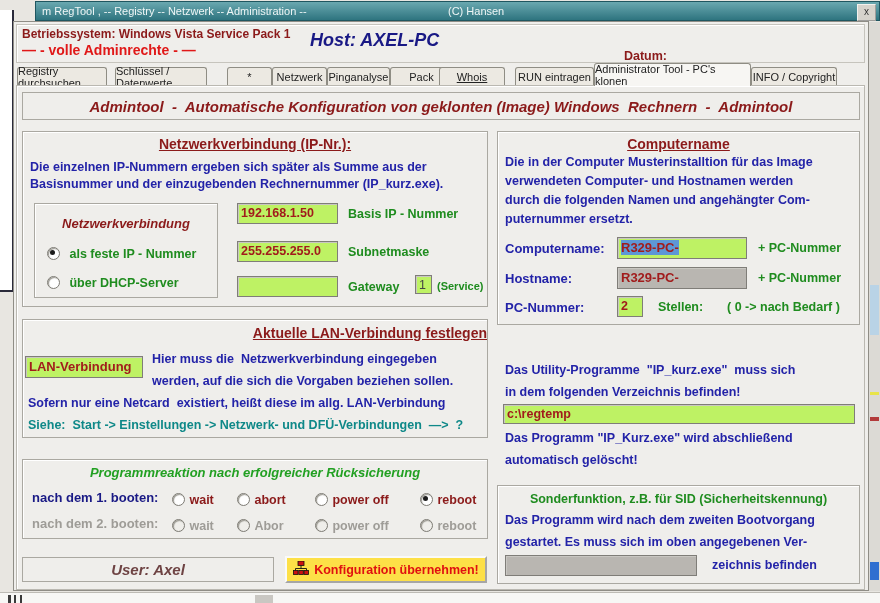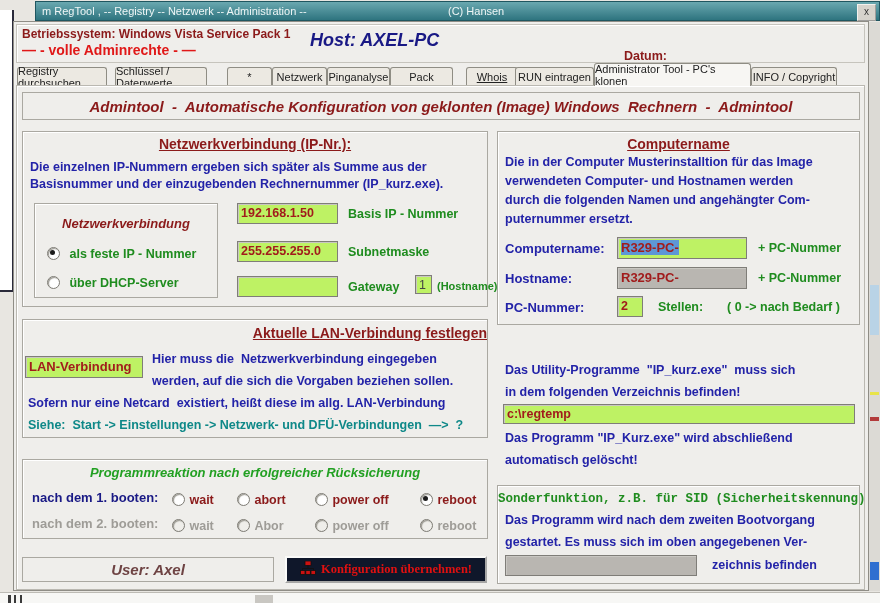--- a/index.html
+++ b/index.html
@@ -48,21 +48,21 @@
   
   .radio{display:inline-block;width:11px;height:11px;border-radius:50%;background:#fff;border:1px solid #7d7b74;box-shadow:inset 1px 1px 1px #9a9890;vertical-align:-2px;}
   .radio .dot{display:none;width:5px;height:5px;border-radius:50%;background:#1c1c1c;margin:2px;}
   .radio.checked .dot{display:block;}
   .radio.off{background:#efeeea;}
   .gray{color:#9e9c97 !important;}
   
   .groupbox{border:1px solid #aaa8a1;box-shadow:inset 1px 1px 0 #ffffff;box-sizing:border-box;}
   
   #userpanel{left:22px;top:557px;width:252px;height:25px;border:1px solid #aaa8a1;box-sizing:border-box;display:flex;align-items:center;justify-content:center;color:#6e4343;font-size:15px;font-weight:bold;font-style:italic;}
-  #applybtn{left:285px;top:556px;width:202px;height:27px;background:#0f172a;border:2px outset #fafaf8;box-sizing:border-box;display:flex;align-items:center;justify-content:center;gap:5px;color:#e01010;font-size:12.5px;font-weight:bold;font-family:Liberation Serif, serif;}
+  #applybtn{left:285px;top:556px;width:202px;height:27px;background:#fde047;border:2px outset #fafaf8;box-sizing:border-box;display:flex;align-items:center;justify-content:center;gap:5px;color:#e01010;font-size:12.5px;font-weight:bold;}
 </style>
 </head>
 <body>
 
 <div id="screen">
 
   <div class="abs" id="bg-left-window"></div>
   <div class="abs" id="bg-right-strip">
     <div class="frag" style="top:263px;height:50px;background:#b9d3e6;"></div>
     <div class="frag" style="top:370px;height:3px;background:#e8e44a;"></div>
@@ -108,21 +108,21 @@
       </div>
     <div class="tab" style="left:256px;width:55px;">
         <span>Netzwerk</span>
       </div>
     <div class="tab" style="left:311px;width:63px;">
         <span>Pinganalyse</span>
       </div>
     <div class="tab" style="left:374px;width:63px;">
         <span>Pack</span>
       </div>
-    <div class="tab" style="left:450px;width:52px;text-decoration:underline;">
+    <div class="tab" style="left:423px;width:66px;text-decoration:underline;">
         <span>Whois</span>
       </div>
     <div class="tab" style="left:499px;width:79px;">
         <span>RUN eintragen</span>
       </div>
     <div class="tab active" style="left:578px;width:157px;">
         <span>Administrator Tool  - PC's klonen</span>
       </div>
     <div class="tab" style="left:735px;width:86px;">
         <span>INFO / Copyright</span>
@@ -148,21 +148,21 @@
       <span class="greentext pre" style="margin-left:5px;">über DHCP-Server</span>
     </div>
   </div>
   <div class="abs tinput" style="left:237px;top:203px;width:101px;height:21px;">192.168.1.50</div>
   <div class="abs greentext pre" style="left:348px;top:207px;">Basis IP - Nummer</div>
   <div class="abs tinput" style="left:237px;top:241px;width:101px;height:21px;">255.255.255.0</div>
   <div class="abs greentext pre" style="left:348px;top:245px;">Subnetmaske</div>
   <div class="abs tinput" style="left:237px;top:276px;width:101px;height:21px;"></div>
   <div class="abs greentext pre" style="left:348px;top:280px;">Gateway</div>
   <div class="abs tinput" style="left:415px;top:275px;width:17px;height:19px;color:#444;font-weight:normal;">1</div>
-  <div class="abs greentext pre" style="left:437px;top:280px;font-size:11px;">(Hostname)</div>
+  <div class="abs greentext pre" style="left:437px;top:280px;font-size:11px;">(Service)</div>
 
   <div class="abs panel" style="left:22px;top:319px;width:466px;height:119px;">
     <div class="ptitle" style="top:5px;text-align:right;">Aktuelle LAN-Verbindung festlegen</div>
   </div>
   <div class="abs tinput" style="left:25px;top:356px;width:118px;height:22px;font-size:13px;">LAN-Verbindung</div>
   <div class="abs bluetext pre" style="left:152px;top:352px;">Hier muss die  Netzwerkverbindung eingegeben</div>
   <div class="abs bluetext pre" style="left:152px;top:374px;">werden, auf die sich die Vorgaben beziehen sollen.</div>
   <div class="abs bluetext pre" style="left:28px;top:396px;">Sofern nur eine Netcard  existiert, heißt diese im allg. LAN-Verbindung</div>
   <div class="abs pre" style="left:28px;top:418px;color:#0e8888;font-size:12.5px;font-weight:bold;">Siehe:  Start -&gt; Einstellungen -&gt; Netzwerk- und DFÜ-Verbindungen  —&gt;  ?</div>
 
@@ -211,21 +211,21 @@
   <div class="abs tinput" style="left:617px;top:296px;width:26px;height:21px;">2</div>
   <div class="abs greentext pre" style="left:658px;top:300px;">Stellen:</div>
   <div class="abs greentext pre" style="left:727px;top:300px;">( 0 -&gt; nach Bedarf )</div>
 
   <div class="abs bluetext pre" style="left:505px;top:363px;">Das Utility-Programme  "IP_kurz.exe"  muss sich</div>
   <div class="abs bluetext pre" style="left:505px;top:385px;">in dem folgenden Verzeichnis befinden!</div>
   <div class="abs tinput" style="left:503px;top:404px;width:352px;height:20px;">c:\regtemp</div>
   <div class="abs bluetext pre" style="left:505px;top:431px;">Das Programm "IP_Kurz.exe" wird abschließend</div>
   <div class="abs bluetext pre" style="left:505px;top:453px;">automatisch gelöscht!</div>
 
-  <div class="abs panel" style="left:497px;top:485px;width:363px;height:99px;font-family:Liberation Mono, monospace;">
+  <div class="abs panel" style="left:497px;top:485px;width:363px;height:99px;">
     <div class="abs pre" style="left:0;width:100%;text-align:center;top:6px;color:#1f8c1f;font-size:12.5px;font-weight:bold;">Sonderfunktion, z.B. für SID (Sicherheitskennung)</div>
   </div>
   <div class="abs bluetext pre" style="left:505px;top:513px;">Das Programm wird nach dem zweiten Bootvorgang</div>
   <div class="abs bluetext pre" style="left:505px;top:535px;">gestartet. Es muss sich im oben angegebenen Ver-</div>
   <div class="abs tinput disabled" style="left:505px;top:555px;width:192px;height:21px;"></div>
   <div class="abs bluetext pre" style="left:712px;top:558px;">zeichnis befinden</div>
 
 </div>
 
 </body></html>

